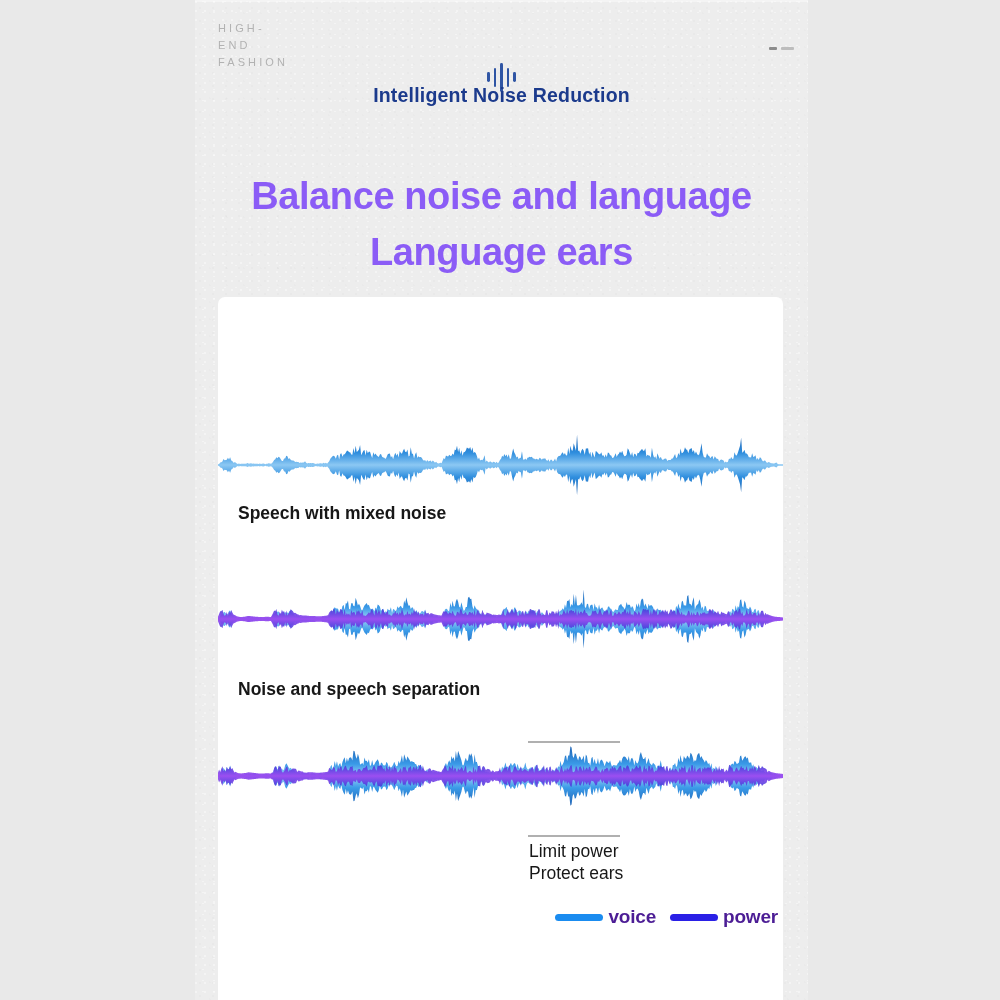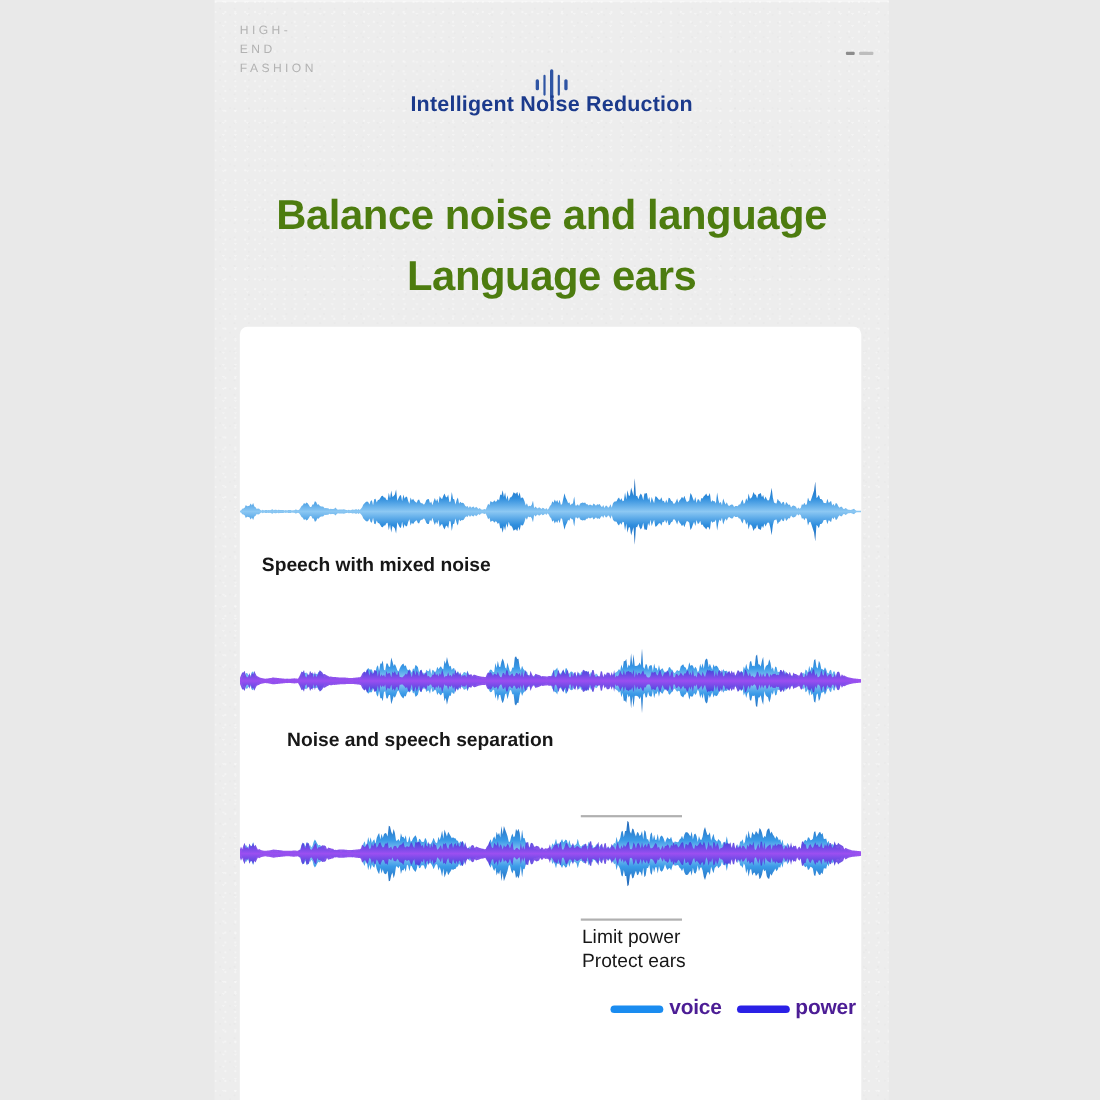--- a/index.html
+++ b/index.html
@@ -121,21 +121,21 @@
     position: absolute;
     left: 0; right: 0;
     top: 168px;
     text-align: center;
     z-index: 4;
   }
   .headline-line {
     display: block;
     font-size: 38px;
     font-weight: bold;
-    color: #4d7c0f;
+    color: #8b5cf6;
     line-height: 56px;
     letter-spacing: -.4px;
   }
 
   
   #card {
     position: absolute;
     left: 23px;
     top: 297px;
     width: 565px;
@@ -166,21 +166,21 @@
     white-space: pre-line;
   }
 
   
   #wave-block-0 { top: 138px; height: 60px; }
   #wave-block-0 .wave-svg { height: 60px; }
   #cap-0 { top: 206px; }
 
   #wave-block-1 { top: 290px; height: 64px; }
   #wave-block-1 .wave-svg { height: 64px; }
-  #cap-1 { top: 365px; margin-left: 23px; }
+  #cap-1 { top: 382px; }
 
   #wave-block-2 { top: 445px; height: 68px; }
   #wave-block-2 .wave-svg { height: 68px; }
   #cap-2 { top: 523px; }
 
   
   #limit-annotation {
     position: absolute;
     left: 310px;
     top: 438px;

